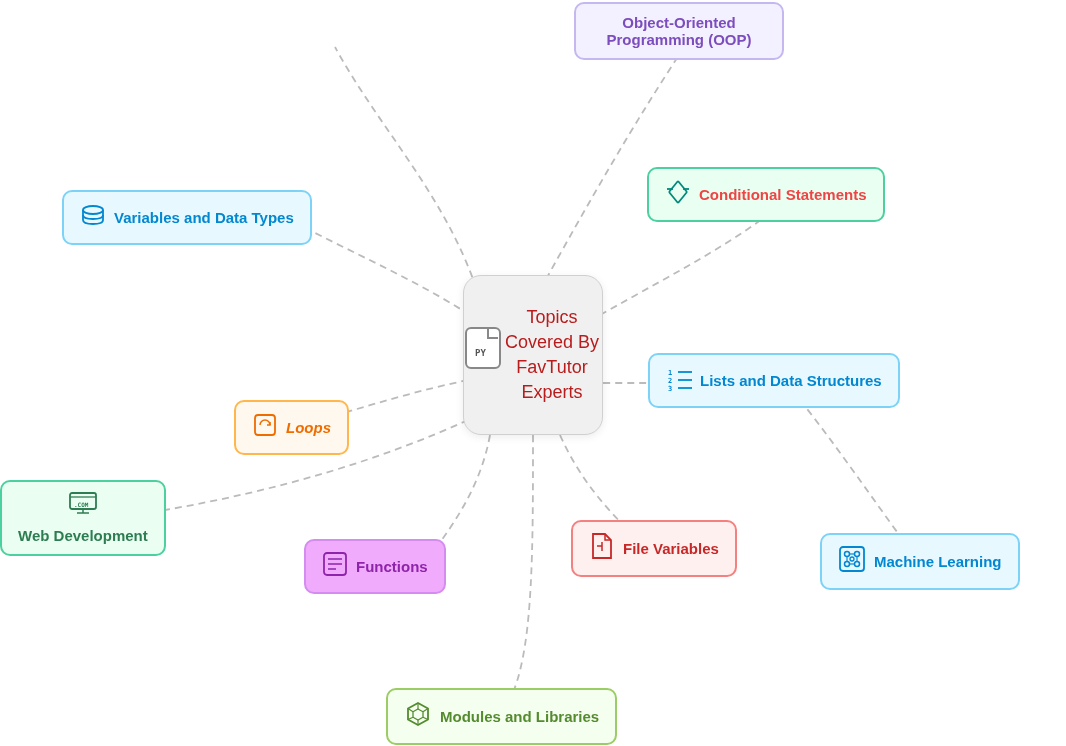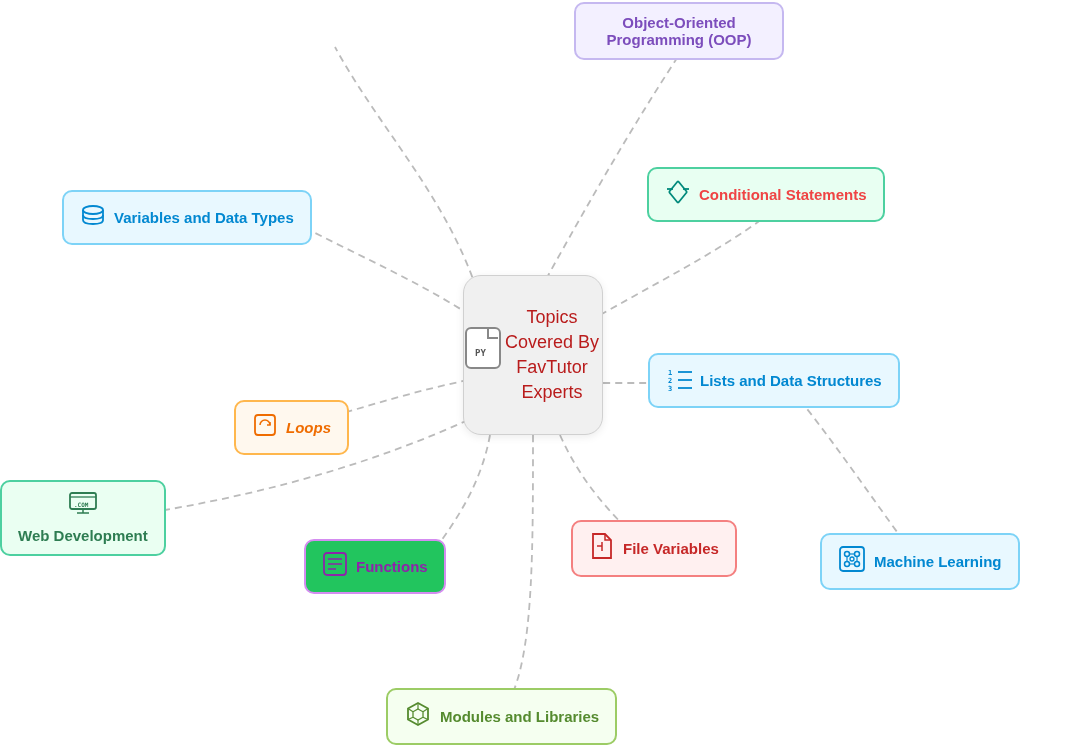--- a/index.html
+++ b/index.html
@@ -123,21 +123,21 @@
     .node-webdev {
       background: #eafff2;
       border-color: #4dd0a0;
       color: #2e7d52;
       left: 0px;
       top: 480px;
       flex-direction: column;
     }
     
     .node-functions {
-      background: #22c55e;
+      background: #f0abfc;
       border-color: #d48cf0;
       color: #8e24aa;
       left: 304px;
       top: 539px;
     }
     
     .node-filehandling {
       background: #fff0f0;
       border-color: #f48080;
       color: #c62828;

